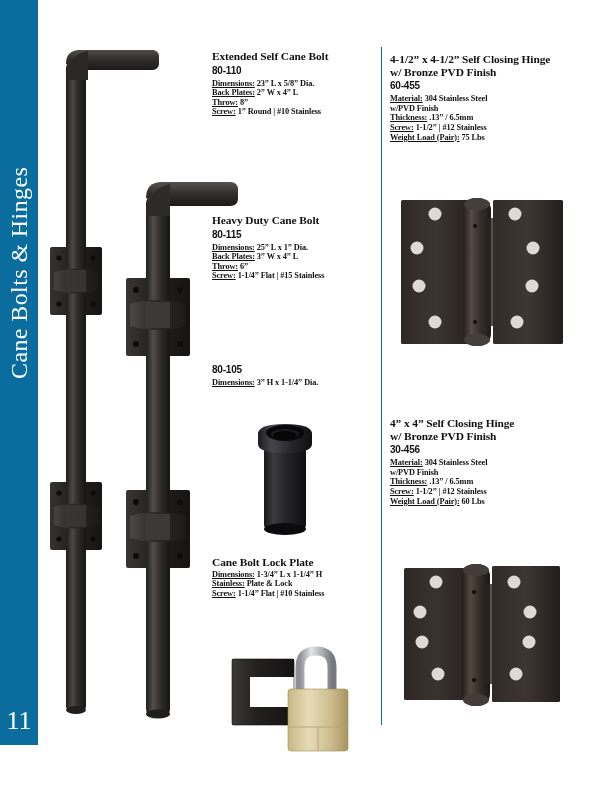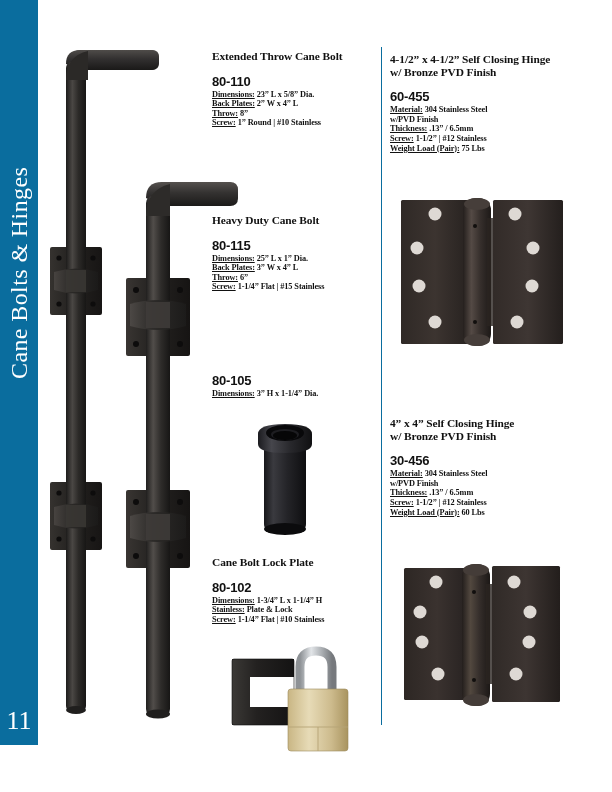--- a/index.html
+++ b/index.html
@@ -40,22 +40,22 @@
 
   
   .block{position:absolute;color:#111111;}
   .b-title{
     font-family:"Liberation Serif",serif;
     font-weight:bold;font-size:11.4px;line-height:12.6px;
     letter-spacing:-0.1px;
   }
   .b-code{
     font-family:"Liberation Sans",sans-serif;
-    font-weight:bold;font-size:13px;line-height:14px;
-    margin-top:12px;letter-spacing:-0.2px;
+    font-weight:bold;font-size:10px;line-height:14px;
+    margin-top:1px;letter-spacing:-0.2px;
   }
   .b-spec{
     font-family:Liberation Serif, serif;
     font-size:8.3px;line-height:9.6px;font-weight:bold;
     letter-spacing:-0.1px;white-space:nowrap;
   }
   .b-spec .lbl{text-decoration:underline;}
   .b-spec .val{font-weight:bold;}
   .specs{margin-top:1px;}
 
@@ -333,21 +333,21 @@
       <circle cx="24" cy="80" r="6.5" fill="#ded9d4"></circle>
       <circle cx="40" cy="112" r="6.5" fill="#ded9d4"></circle>
       <circle cx="116" cy="20" r="6.5" fill="#ded9d4"></circle>
       <circle cx="132" cy="50" r="6.5" fill="#ded9d4"></circle>
       <circle cx="131" cy="80" r="6.5" fill="#ded9d4"></circle>
       <circle cx="118" cy="112" r="6.5" fill="#ded9d4"></circle>
     </svg>
   </div>
 
   <div class="block" style="left:212px;top:50px;width:165px;">
-    <div class="b-title">Extended Throw Cane Bolt</div>
+    <div class="b-title">Extended Self Cane Bolt</div>
     <div class="b-code">80-110</div>
     <div class="specs">
       <div class="b-spec">
         <span class="lbl">Dimensions:</span>
         <span class="val">23” L x 5/8” Dia.</span>
       </div>
       <div class="b-spec">
         <span class="lbl">Back Plates:</span>
         <span class="val">2” W x 4” L</span>
       </div>
@@ -390,21 +390,20 @@
     <div class="specs">
       <div class="b-spec">
         <span class="lbl">Dimensions:</span>
         <span class="val">3” H x 1-1/4” Dia.</span>
       </div>
     </div>
   </div>
 
   <div class="block" style="left:212px;top:556px;width:170px;">
     <div class="b-title">Cane Bolt Lock Plate</div>
-    <div class="b-code">80-102</div>
     <div class="specs">
       <div class="b-spec">
         <span class="lbl">Dimensions:</span>
         <span class="val">1-3/4” L x 1-1/4” H</span>
       </div>
       <div class="b-spec">
         <span class="lbl">Stainless:</span>
         <span class="val">Plate &amp; Lock</span>
       </div>
       <div class="b-spec">

